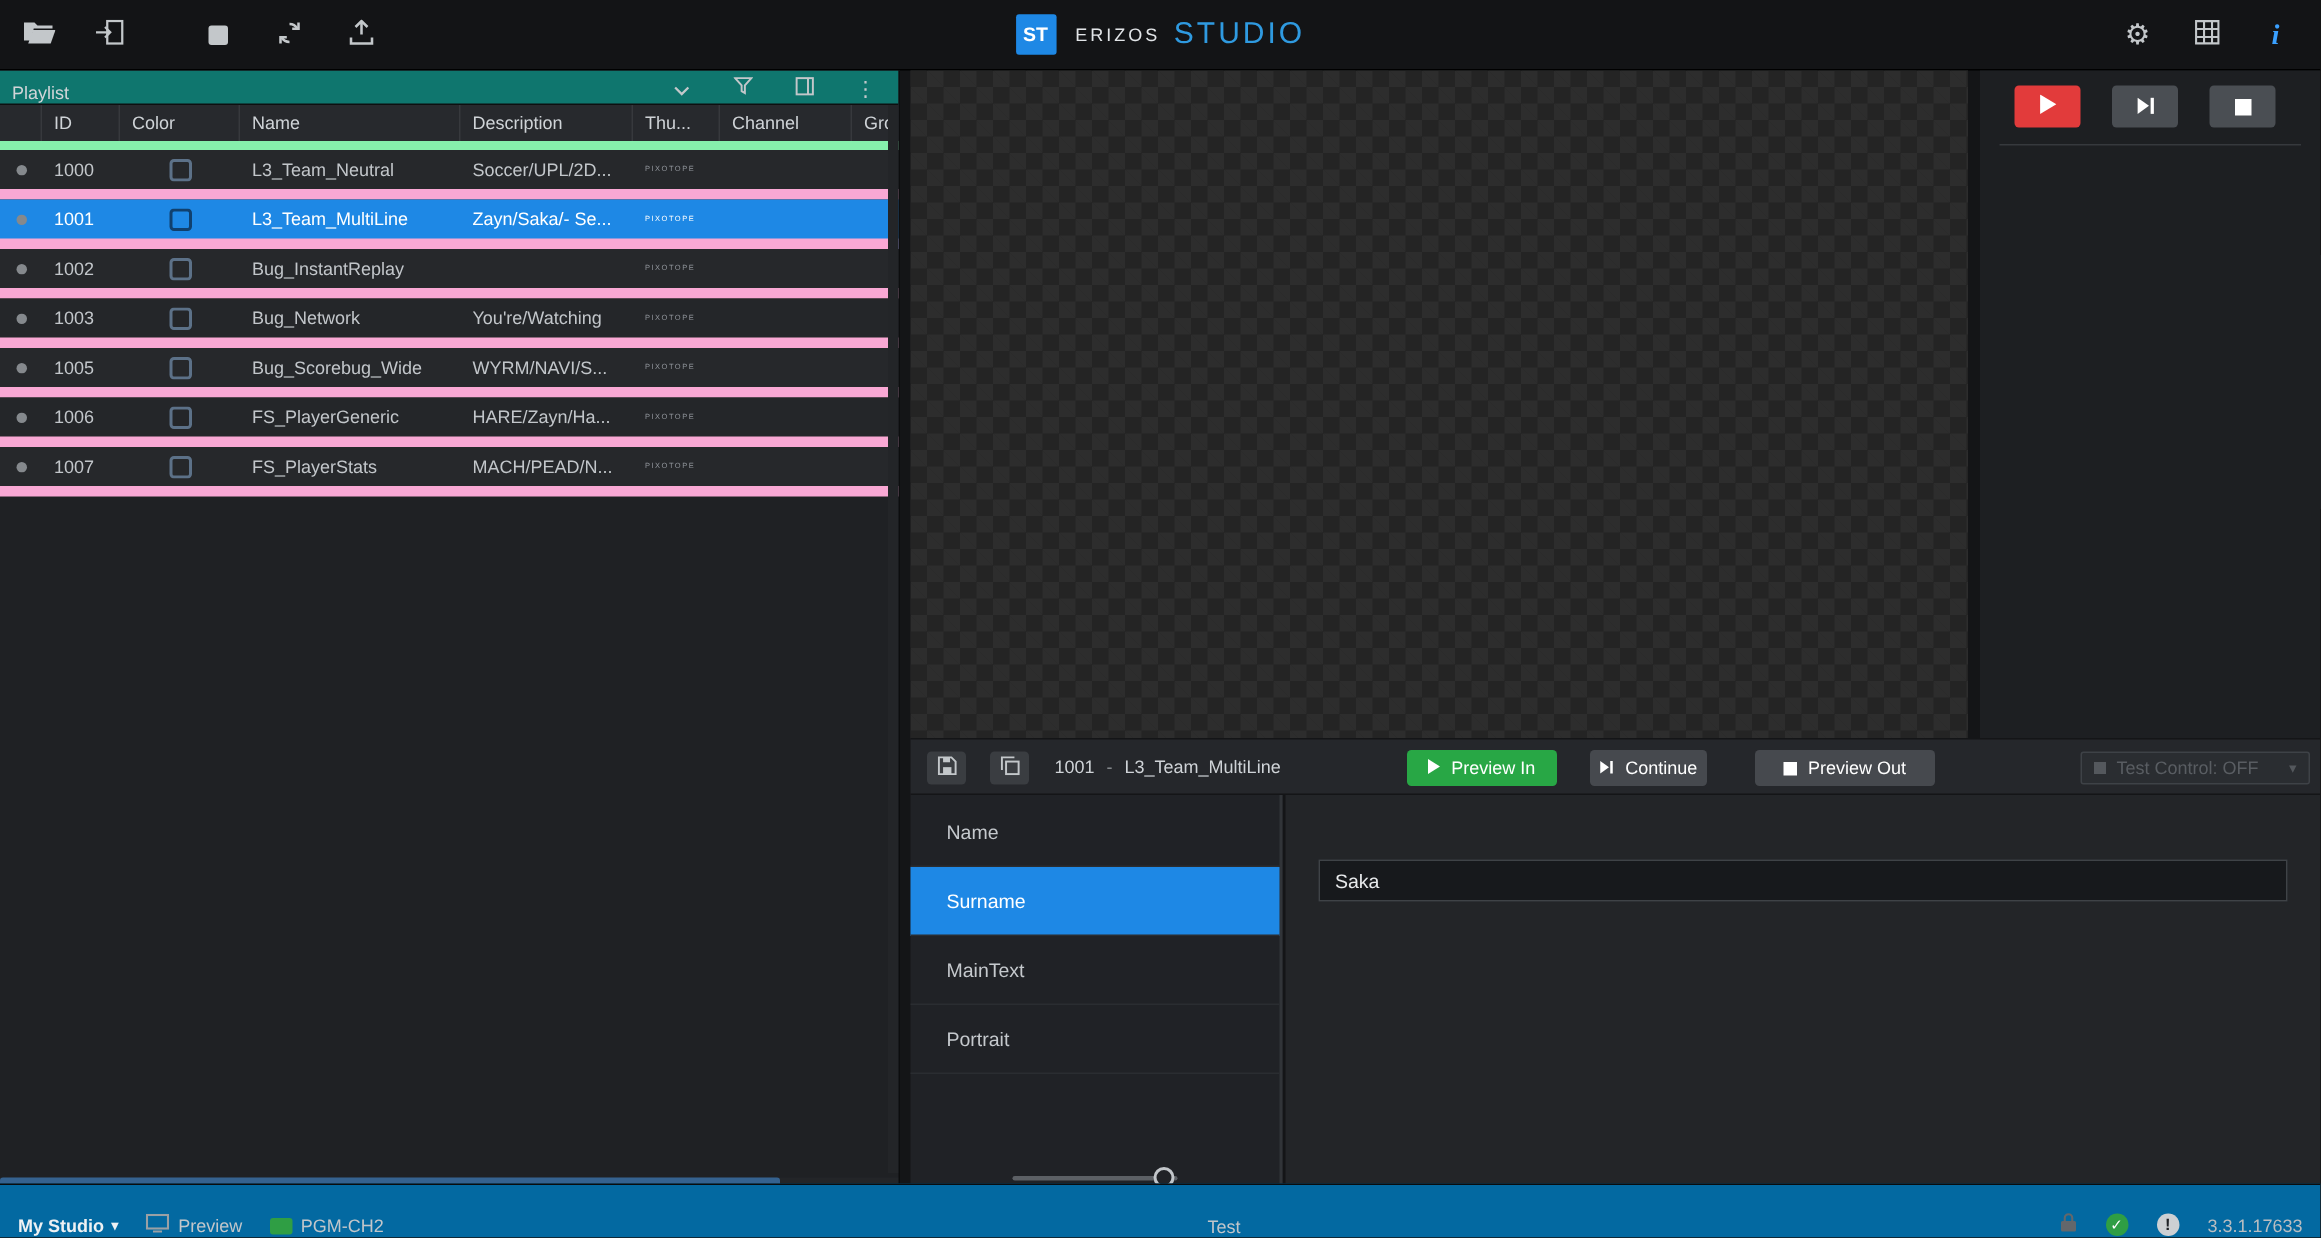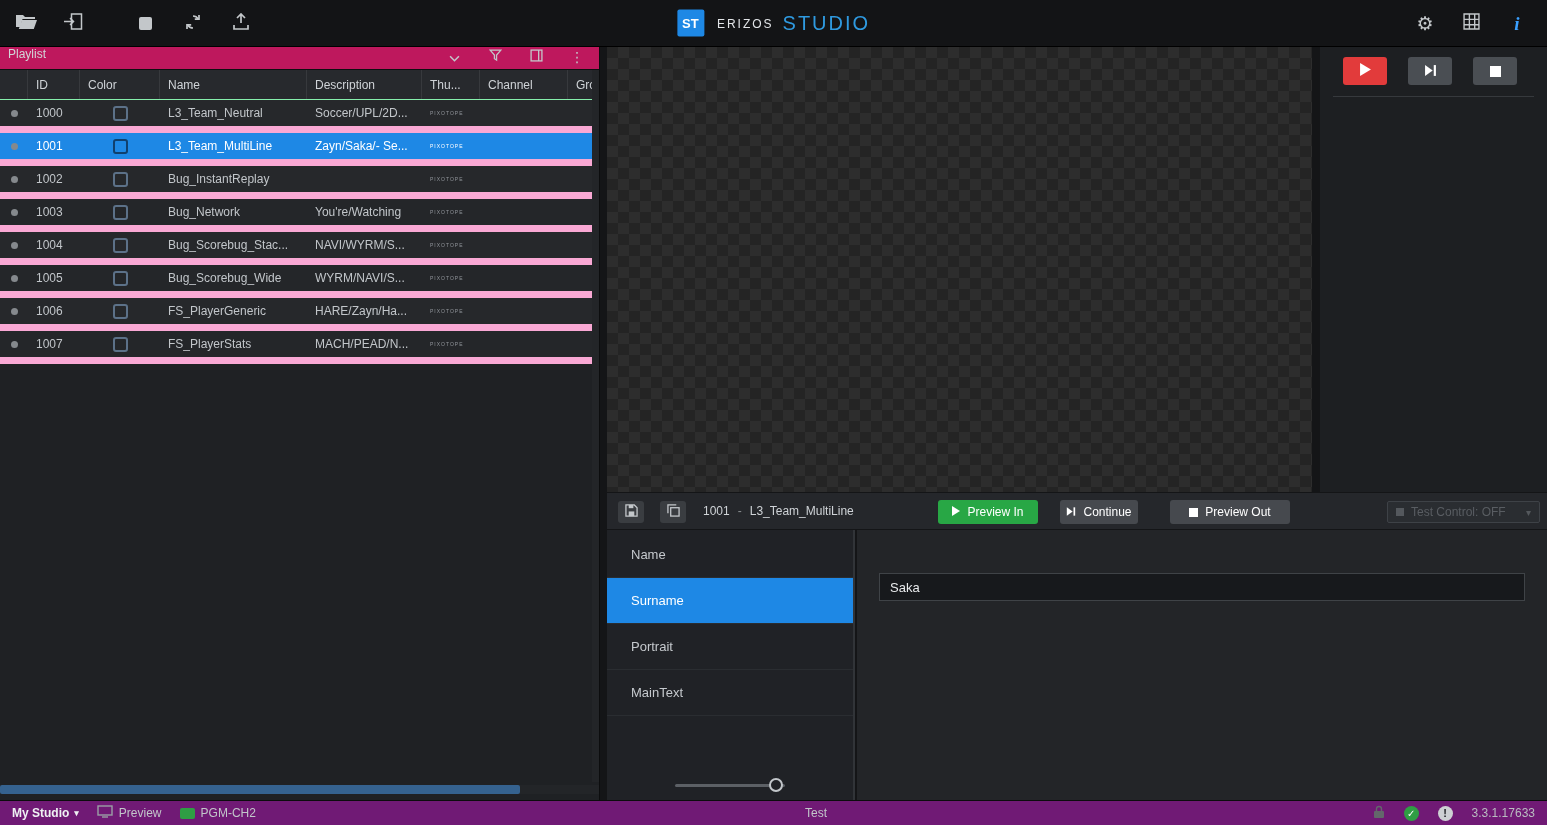--- a/index.html
+++ b/index.html
@@ -23,27 +23,27 @@
   .brand-a{font-size:12px;color:#e2e5e8;letter-spacing:2px;margin-left:13px}
   .brand-b{font-size:20px;color:#2f9ae0;letter-spacing:2px;margin-left:9px}
   .tb-right{margin-left:auto;display:flex;align-items:center;gap:26px;padding-right:20px}
   .gear{font-size:19px;color:#c3c7ca;line-height:1}
   .info-i{font-family:"Liberation Serif",serif;font-style:italic;font-weight:bold;
     font-size:19px;color:#3aa0ff;line-height:1}
 
   
   .left-panel{position:absolute;top:47px;left:0;width:600px;bottom:25px;background:#1f2124;
     border-right:1px solid #0c0d0e;overflow:hidden}
-  .pl-header{height:23px;background:#be185d;display:flex;align-items:flex-start;
+  .pl-header{height:23px;background:#0f766e;display:flex;align-items:flex-end;
     padding:0 12px 0 8px;border-bottom:1px solid #0e0f10}
   .pl-title{font-size:12px;color:#d2d5d8}
   .pl-tools{margin-left:auto;display:flex;align-items:center;gap:21px}
   .kebab{font-size:14px;color:#c3c7ca;line-height:1}
   .grid8{display:grid;grid-template-columns:28px 52px 80px 147px 115px 58px 88px 1fr}
-  .table-header{height:30px;background:#27292d;border-bottom:1px solid #86efac;align-items:stretch}
+  .table-header{height:30px;background:#27292d;border-bottom:6px solid #86efac;align-items:stretch}
   .hcell{font-size:12px;color:#cfd3d7;padding-left:8px;display:flex;align-items:center;
     border-right:1px solid #37393d;overflow:hidden;white-space:nowrap}
   .hcell.c0{padding-left:0}
   .row{height:33px;align-items:center;border-bottom:7px solid #f9a8d4;background:#26282b;cursor:pointer}
   .row:nth-child(even){background:#242629}
   .row.selected{background:var(--accent,#1e88e5)}
   .row.selected .cell{color:#fff}
   .cell{font-size:12px;color:#c2c6ca;padding-left:8px;overflow:hidden;white-space:nowrap}
   .bullet-cell,.cb-cell{padding:0;display:flex;justify-content:center}
   .bullet{width:7px;height:7px;border-radius:50%;background:#85898d;display:inline-block}
@@ -103,22 +103,22 @@
   .slider-track{position:absolute;top:6px;left:0;right:0;height:3px;background:#5c6065;border-radius:2px}
   .slider-knob{position:absolute;top:0;right:2px;width:14px;height:14px;border-radius:50%;
     background:#202226;border:2px solid #c2c6ca;cursor:pointer}
 
   
   .value-panel{position:absolute;left:857px;top:530px;right:0;bottom:25px;background:#232528}
   .value-input{position:absolute;left:22px;top:43px;right:22px;height:28px;background:#17191c;
     border:1px solid #3f4347;color:#e8eaec;font-size:13px;padding:0 10px;font-family:inherit;outline:none}
 
   
-  .statusbar{position:absolute;left:0;bottom:0;right:0;height:25px;background:#701a75;
-    border-top:1px solid #0b0c0d;display:flex;align-items:center;font-size:12px;color:#c2c6ca}
+  .statusbar{position:absolute;left:0;bottom:0;right:0;height:36px;background:#0369a1;
+    border-top:1px solid #0b0c0d;display:flex;align-items:flex-end;font-size:12px;color:#c2c6ca}
   .sb-left{display:flex;align-items:center;gap:18px;padding-left:12px}
   .studio-select{display:flex;align-items:center;gap:5px;color:#eef1f3;font-weight:bold;cursor:pointer}
   .studio-caret{font-size:9px;color:#eef1f3}
   .sb-item{display:flex;align-items:center;gap:6px}
   .chip-green{width:15px;height:11px;background:var(--status-green,#2f9e44);border-radius:2px;display:inline-block}
   .sb-center{position:absolute;left:805px;color:#c2c6ca}
   .sb-right{margin-left:auto;display:flex;align-items:center;gap:19px;padding-right:12px}
   .check-circle{width:15px;height:15px;border-radius:50%;background:var(--status-green,#2f9e44);
     color:#fff;font-size:10px;display:flex;align-items:center;justify-content:center}
   .alert-circle{width:15px;height:15px;border-radius:50%;background:#cdd0d3;color:#202226;
@@ -292,34 +292,20 @@
       <div class="cell cell-name">Bug_Network</div>
       <div class="cell cell-desc">You're/Watching</div>
       <div class="cell cell-thumb">PIXOTOPE</div>
       <div class="cell cell-channel"></div>
       <div class="cell cell-group"></div>
     </div>
         <div class="row grid8">
       <div class="cell bullet-cell">
             <span class="bullet"></span>
           </div>
-      <div class="cell cell-id">1004</div>
-      <div class="cell cb-cell">
-            <span class="checkbox"></span>
-          </div>
-      <div class="cell cell-name">Bug_Scorebug_Stac...</div>
-      <div class="cell cell-desc">NAVI/WYRM/S...</div>
-      <div class="cell cell-thumb">PIXOTOPE</div>
-      <div class="cell cell-channel"></div>
-      <div class="cell cell-group"></div>
-    </div>
-        <div class="row grid8">
-      <div class="cell bullet-cell">
-            <span class="bullet"></span>
-          </div>
       <div class="cell cell-id">1005</div>
       <div class="cell cb-cell">
             <span class="checkbox"></span>
           </div>
       <div class="cell cell-name">Bug_Scorebug_Wide</div>
       <div class="cell cell-desc">WYRM/NAVI/S...</div>
       <div class="cell cell-thumb">PIXOTOPE</div>
       <div class="cell cell-channel"></div>
       <div class="cell cell-group"></div>
     </div>
@@ -433,22 +419,22 @@
       <span class="sq"></span>
       <span>Test Control: OFF</span>
       <span class="caret">▾</span>
     </div>
   </div>
 
   <section class="fields-panel">
     <div class="fields-list">
         <div class="field-item">Name</div>
         <div class="field-item selected">Surname</div>
+        <div class="field-item">MainText</div>
         <div class="field-item">Portrait</div>
-        <div class="field-item">MainText</div>
       </div>
     <div class="fields-slider">
       <div class="slider-track"></div>
       <div class="slider-knob"></div>
     </div>
   </section>
 
   <section class="value-panel">
     <input class="value-input" type="text" value="Saka" style="">
   </section>

